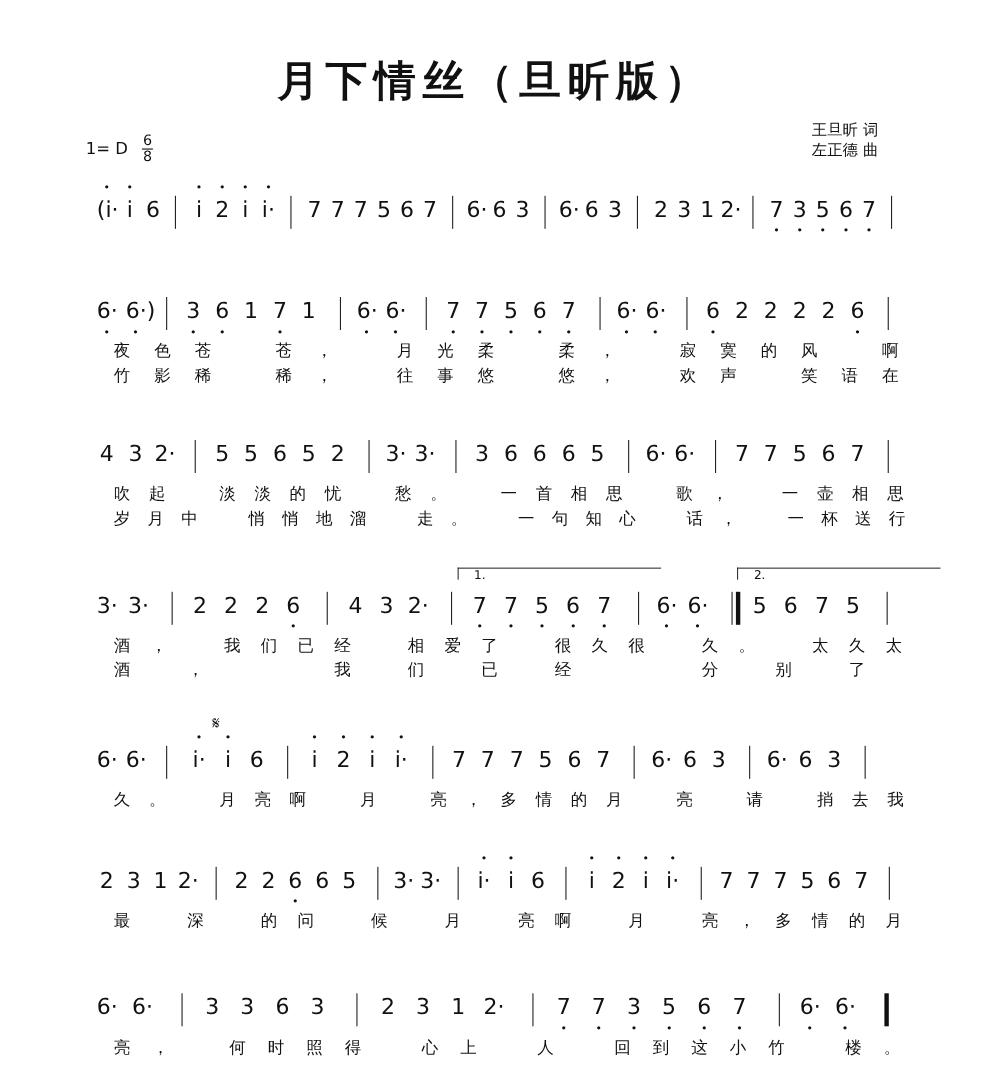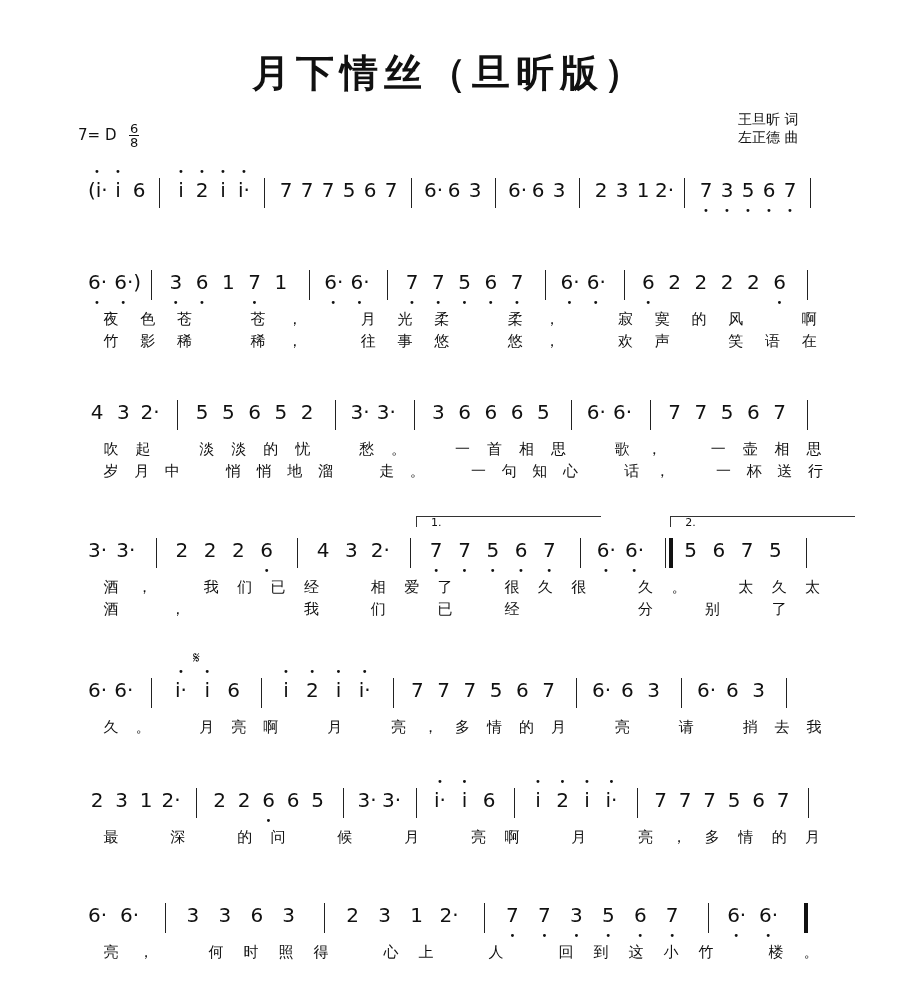--- a/index.html
+++ b/index.html
@@ -21,21 +21,21 @@
   .lyr span { position: absolute; width: 18px; text-align: center; }
   .volta { position: absolute; top: -14px; height: 10px; border-top: 1px solid #333; border-left: 1px solid #333; font-size: 11px; padding-left: 14px; line-height: 12px; }
   .segno { position: absolute; top: -22px; font-size: 16px; }
 </style>
 </head>
 <body>
 
 <div class="title">月下情丝（旦昕版）</div>
 
 <div class="key">
-  <span>7= D</span>
+  <span>1= D</span>
   <span class="frac">
     <span>6</span>
     <span class="line"></span>
     <span>8</span>
   </span>
 </div>
 
 <div class="credits">
   <div>王旦昕 词</div>
   <div>左正德 曲</div>

